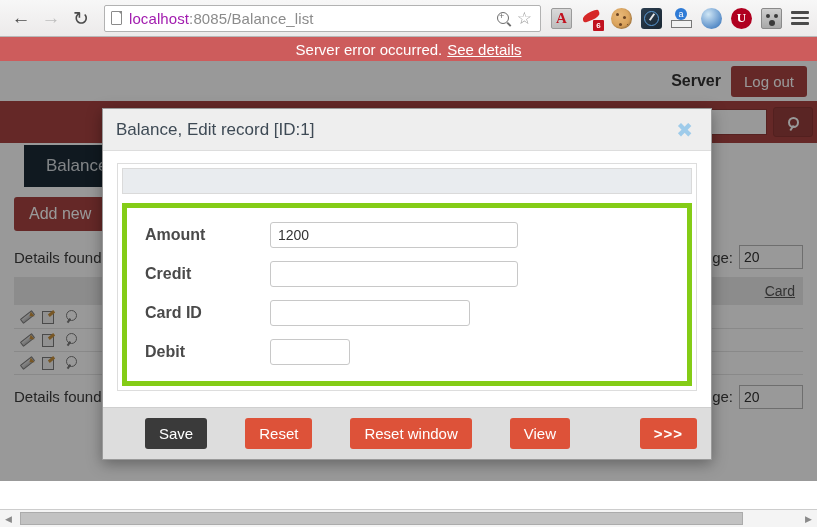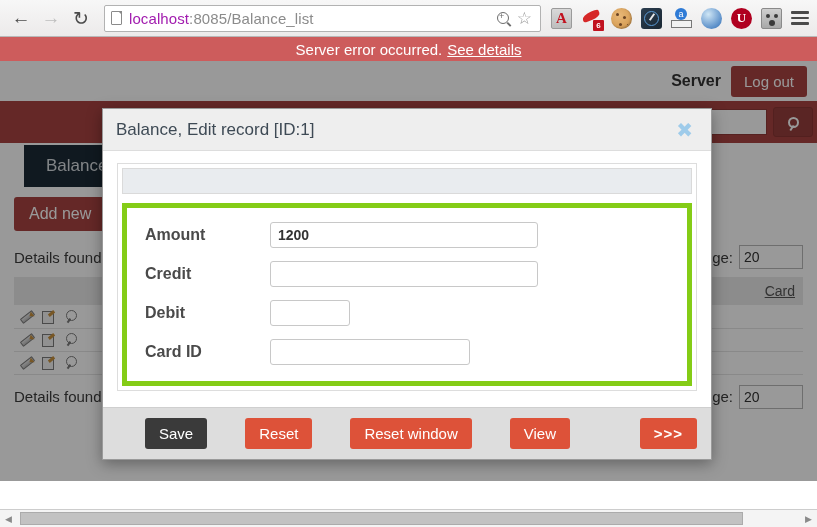--- a/index.html
+++ b/index.html
@@ -424,21 +424,21 @@
   .form-input {
     height: 26px;
     border: 1px solid #c8c8c8;
     border-radius: 3px;
     padding: 0 7px;
     font-size: 14px;
     color: #333;
     background: #fff;
     font-family: "Liberation Sans", sans-serif;
   }
-  .w-lg { width: 268px; font-weight: bold; }
+  .w-lg { width: 248px; }
   .w-sm { width: 80px; }
   .w-md { width: 200px; }
 
   .modal-footer {
     background: #dddddd;
     padding: 10px 14px;
     display: flex; align-items: center; gap: 10px;
     border-top: 1px solid #cfcfcf;
   }
   .btn {
@@ -616,27 +616,27 @@
               <label class="form-label">Amount</label>
               <input class="form-input w-lg" type="text" value="1200" style="">
             </div>
 
             <div class="form-row">
               <label class="form-label">Credit</label>
               <input class="form-input w-lg" type="text" value="" style="">
             </div>
 
             <div class="form-row">
+              <label class="form-label">Card ID</label>
+              <input class="form-input w-md" type="text" value="" style="">
+            </div>
+
+            <div class="form-row">
               <label class="form-label">Debit</label>
               <input class="form-input w-sm" type="text" value="" style="">
-            </div>
-
-            <div class="form-row">
-              <label class="form-label">Card ID</label>
-              <input class="form-input w-md" type="text" value="" style="">
             </div>
 
           </div>
         </div>
       </div>
 
       <div class="modal-footer">
         <button class="btn btn-dark">Save</button>
         <button class="btn btn-red">Reset</button>
         <button class="btn btn-red">Reset window</button>

